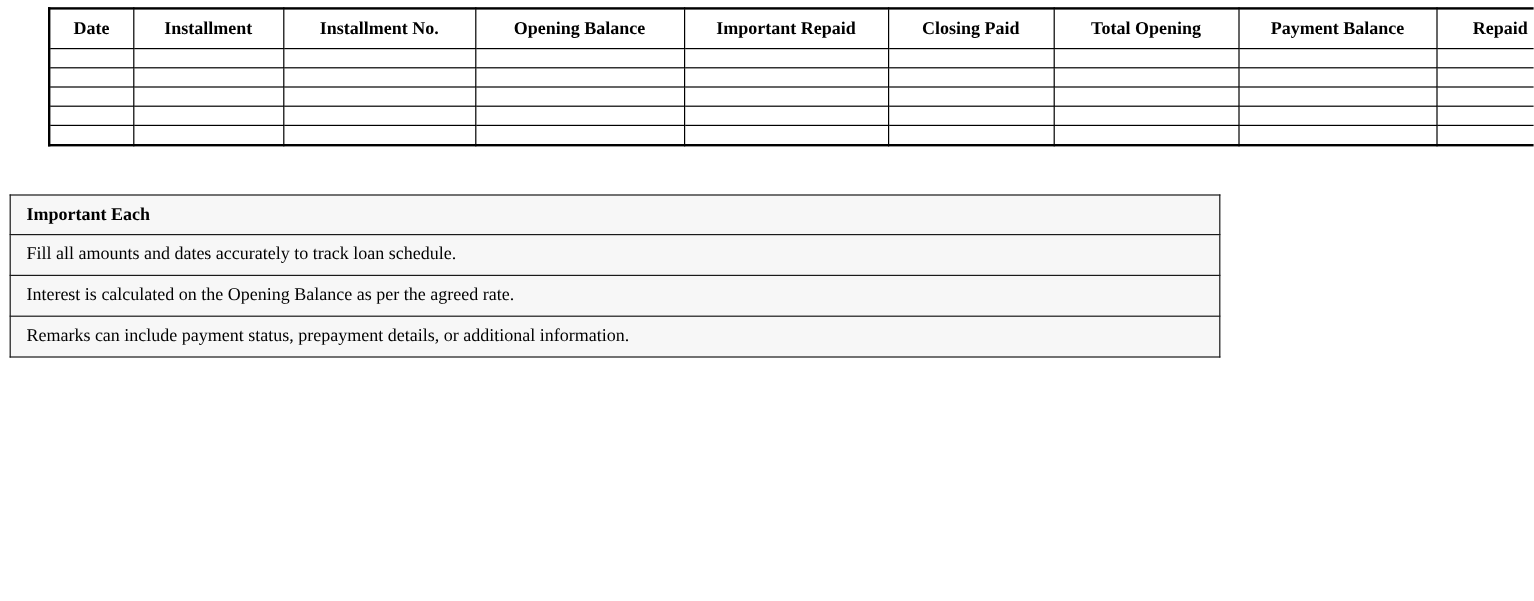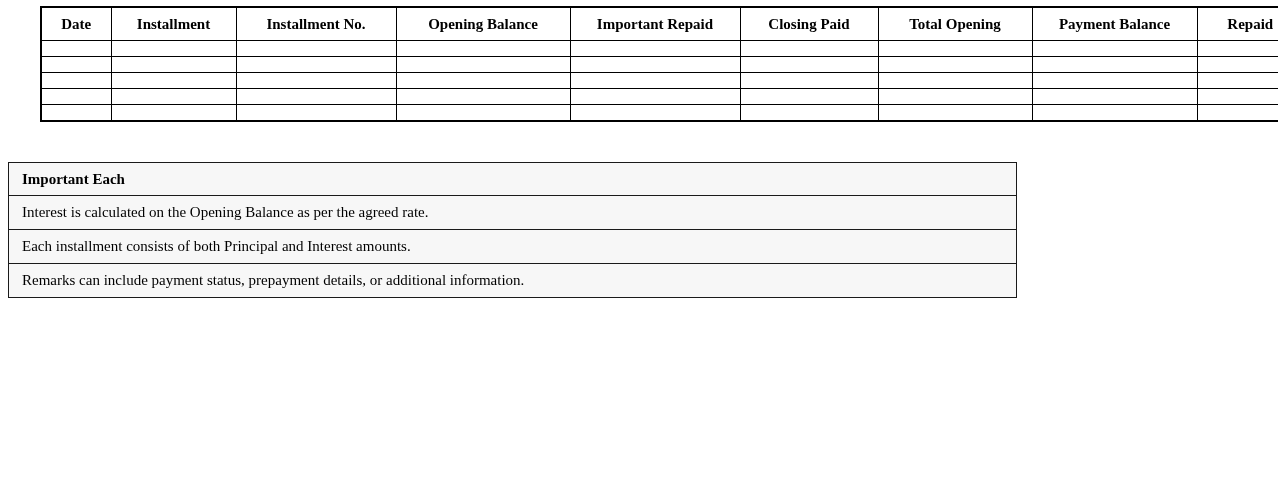--- a/index.html
+++ b/index.html
@@ -155,23 +155,23 @@
         <td></td>
       </tr>
     </tbody>
 </table>
 
 <table class="notes-table">
   <tbody id="notes-body">
     <tr class="notes-title-row">
       <td>Important Each</td>
     </tr>
+  <tr>
+        <td>Fill all amounts and dates accurately to track loan schedule.</td>
+      </tr>
       <tr>
         <td>Interest is calculated on the Opening Balance as per the agreed rate.</td>
-      </tr>
-      <tr>
-        <td>Each installment consists of both Principal and Interest amounts.</td>
       </tr>
       <tr>
         <td>Remarks can include payment status, prepayment details, or additional information.</td>
       </tr>
     </tbody>
 </table>
 
 </body></html>

